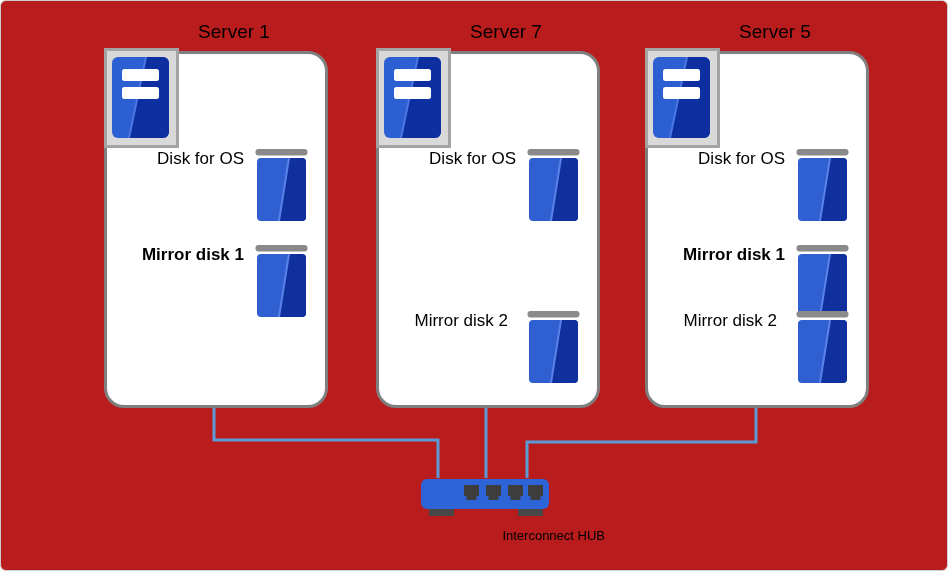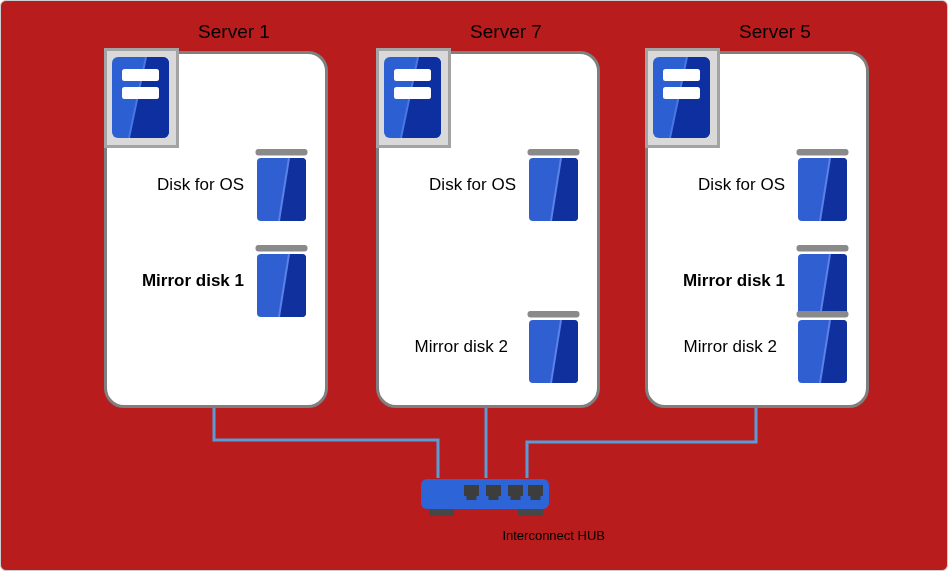--- a/index.html
+++ b/index.html
@@ -25,21 +25,21 @@
     position:absolute;top:50px;left:0;
     width:224px;height:357px;
     box-sizing:border-box;
     border:3px solid #7f7f7f;
     border-radius:20px;
     background:#ffffff;
   }
   .server-icon{position:absolute;left:0;top:47px;}
   .disk-row{
     position:absolute;left:10px;right:20px;height:72px;
-    display:flex;align-items:center;justify-content:flex-end;gap:11px;
+    display:flex;justify-content:flex-end;gap:11px;
   }
   .disk-row.row1{top:148px;}
   .disk-row.row2{top:244px;font-weight:bold;}
   .disk-row.row3{top:310px;gap:19px;}
   .disk-label{font-size:17px;color:#000;white-space:nowrap;}
   .hub{position:absolute;left:418px;top:476px;}
   .hub-label{
     position:absolute;left:376px;top:527px;width:228px;
     text-align:right;font-size:13px;color:#000;white-space:nowrap;
   }

